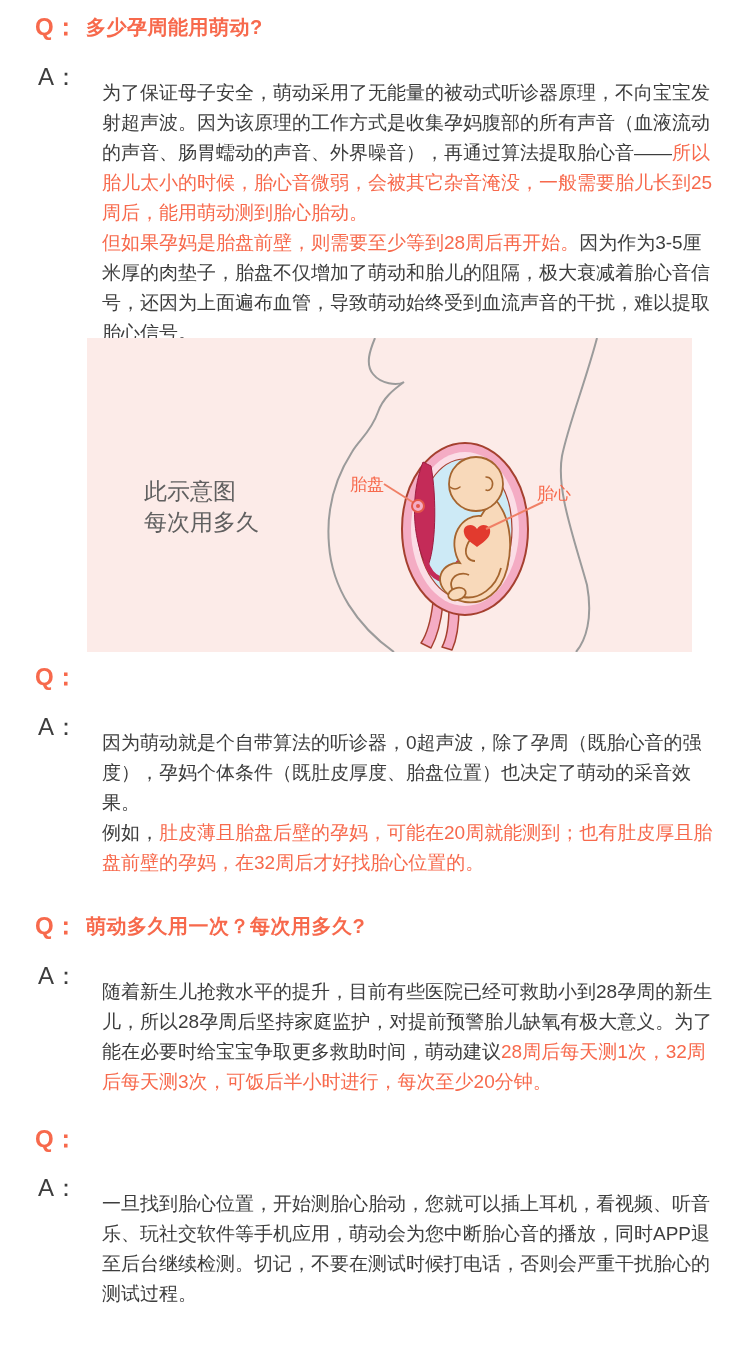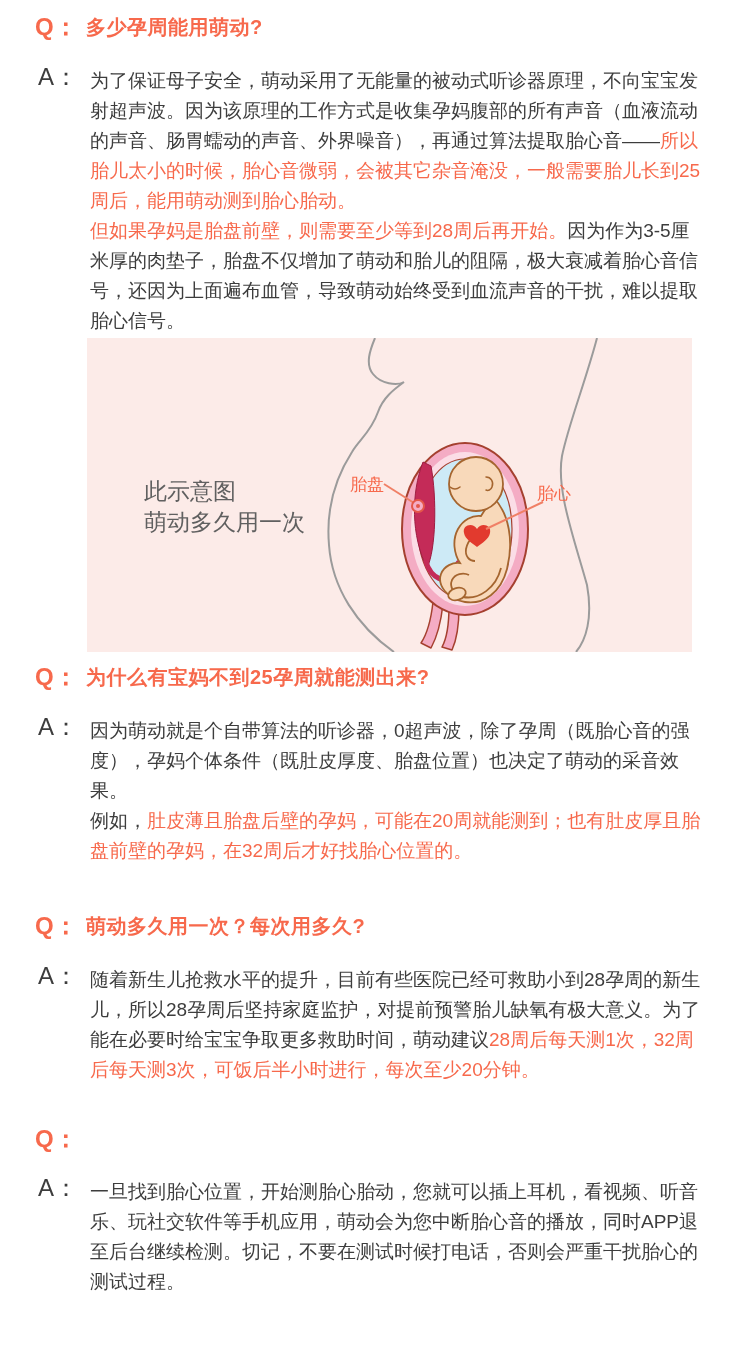--- a/index.html
+++ b/index.html
@@ -13,21 +13,21 @@
   .page{position:relative;width:750px;height:1345px;background:#ffffff;
         font-family:"Liberation Sans",sans-serif;overflow:hidden;}
   .q-row{position:absolute;left:35px;width:690px;display:flex;align-items:flex-start;}
   .q-mark{display:inline-block;width:51px;font-size:24px;line-height:30px;
           font-weight:700;color:var(--accent);flex:0 0 51px;}
   .q-text{font-size:20px;line-height:30px;font-weight:700;color:var(--accent);
           letter-spacing:0.5px;}
   .a-row{position:absolute;left:38px;display:flex;align-items:flex-start;}
   .a-mark{display:inline-block;width:48px;flex:0 0 48px;font-size:24px;
           line-height:30px;color:var(--body);}
-  .a-text{margin:4px;width:614px;font-size:19px;line-height:30px;color:var(--body);
+  .a-text{margin:16px;width:614px;font-size:19px;line-height:30px;color:var(--body);
           word-break:break-all;}
   .seg.dark{color:var(--body);}
   .seg.accent{color:var(--accent);}
   .illustration{position:absolute;left:87px;top:338px;width:605px;height:314px;
                 background:var(--illustration_bg);}
   .illustration svg{position:absolute;left:0;top:0;}
   .diagram-caption{position:absolute;left:57px;top:138px;font-size:23px;
                    line-height:31px;color:var(--caption);}
   .svg-label{font-size:17px;fill:var(--accent);}
 </style>
@@ -77,27 +77,26 @@
       <line x1="297" y1="146" x2="327" y2="165" stroke="#f08066" stroke-width="2"></line>
       <circle cx="331" cy="168" r="6" fill="var(--uterus_pink)" stroke="#e4574a" stroke-width="2"></circle>
       <circle cx="331" cy="168" r="2" fill="#e4574a"></circle>
       <line x1="456" y1="164" x2="399" y2="191" stroke="#f08066" stroke-width="2"></line>
 
       <text x="263" y="152" class="svg-label">胎盘</text>
       <text x="450" y="161" class="svg-label">胎心</text>
     </svg>
     <div class="diagram-caption">
       <div>此示意图</div>
-      <div>萌动多久用一次</div>
+      <div>每次用多久</div>
     </div>
   </div>
 
   <div class="q-row" style="top:662px">
     <span class="q-mark">Q：</span>
-    <span class="q-text">为什么有宝妈不到25孕周就能测出来?</span>
   </div>
   <div class="a-row" style="top:712px">
     <span class="a-mark">A：</span>
     <p class="a-text"><span class="seg dark">因为萌动就是个自带算法的听诊器，0超声波，除了孕周（既胎心音的强度），孕妈个体条件（既肚皮厚度、胎盘位置）也决定了萌动的采音效果。</span><br><span class="seg dark">例如，</span><span class="seg accent">肚皮薄且胎盘后壁的孕妈，可能在20周就能测到；也有肚皮厚且胎盘前壁的孕妈，在32周后才好找胎心位置的。</span></p>
   </div>
 
   <div class="q-row" style="top:911px">
     <span class="q-mark">Q：</span>
     <span class="q-text">萌动多久用一次？每次用多久?</span>
   </div>

